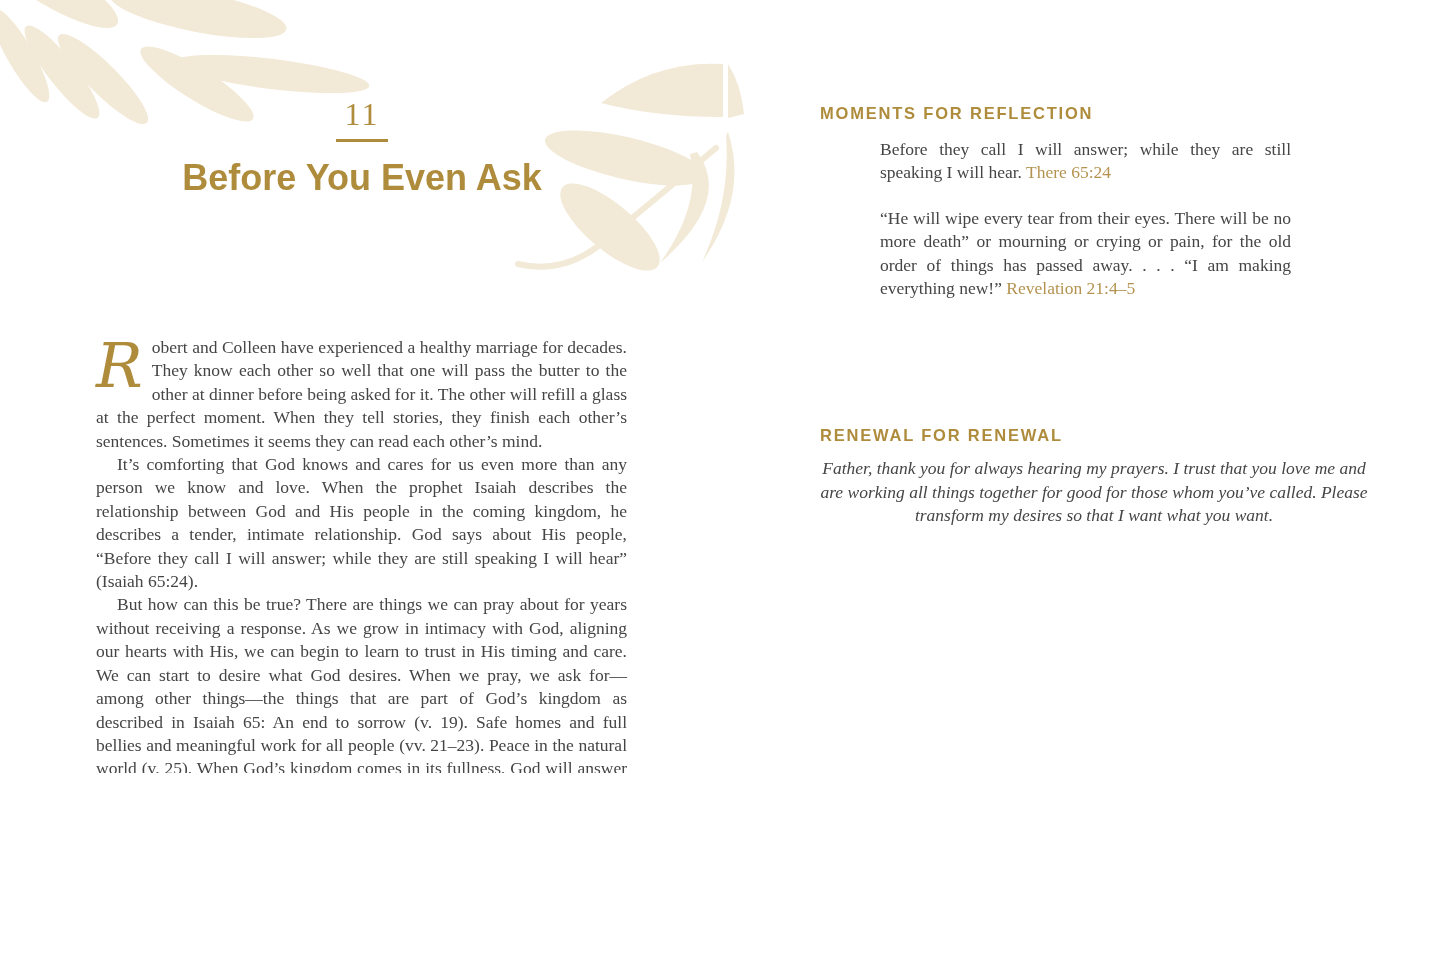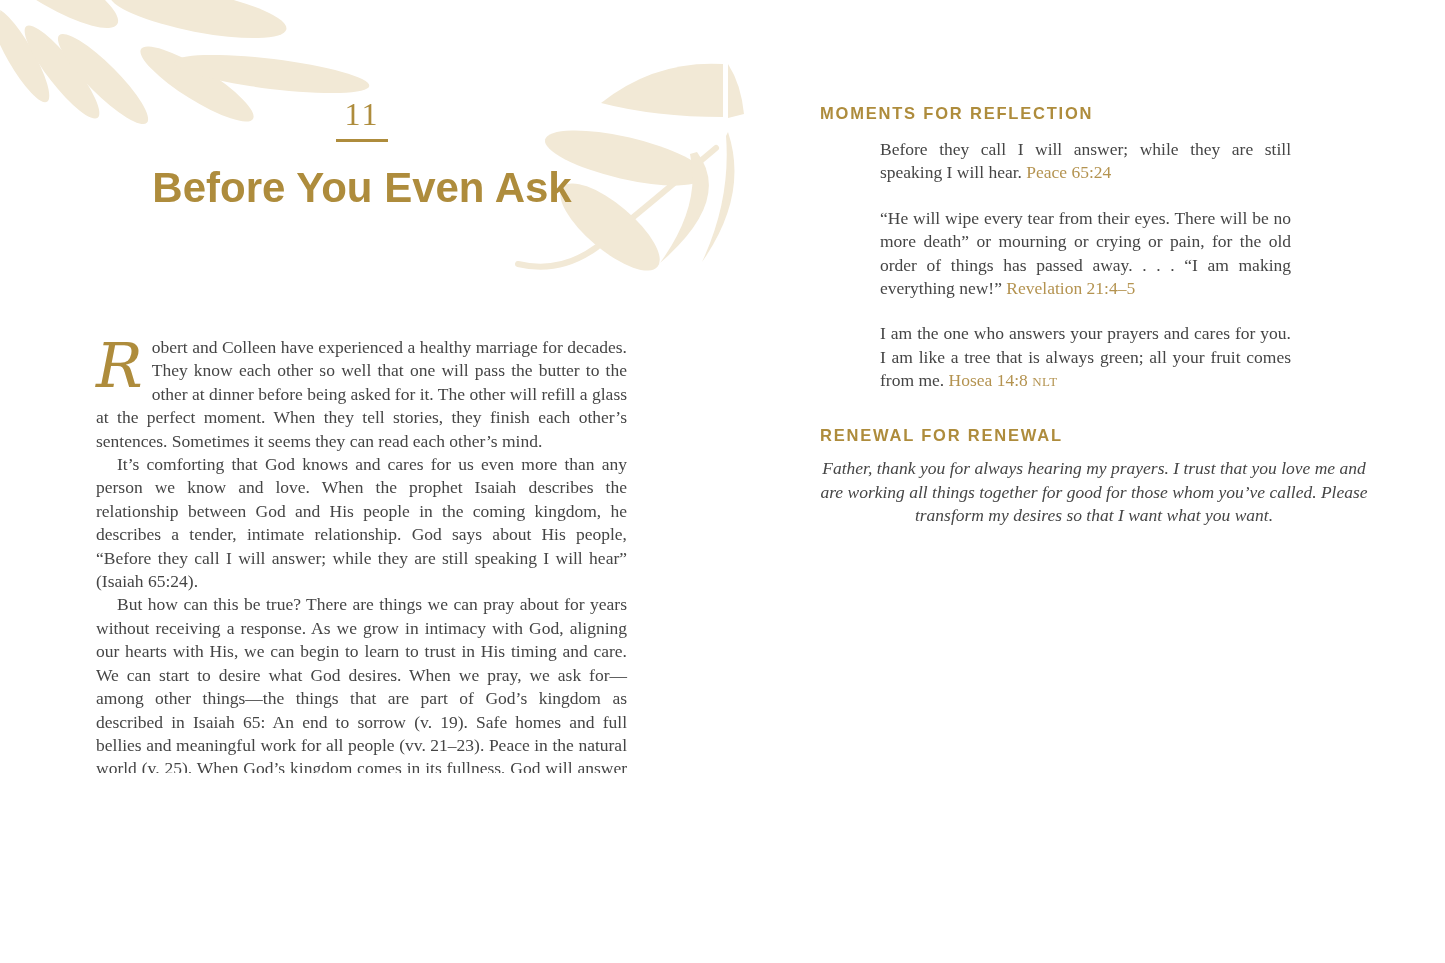--- a/index.html
+++ b/index.html
@@ -11,21 +11,21 @@
   }
   html,body{margin:0;padding:0;}
   body{width:1445px;height:963px;background:var(--background);}
   .spread{position:relative;width:1445px;height:773px;background:var(--background);overflow:hidden;border-radius:13px;}
   .decor{position:absolute;left:0;top:0;}
 
   
   .chapter-head{position:absolute;left:96px;top:98px;width:532px;text-align:center;}
   .chapter-number{font-family:"Liberation Serif",serif;font-size:32px;line-height:1;color:var(--accent);letter-spacing:2px;}
   .chapter-rule{width:52px;height:2.5px;background:var(--accent);margin:9px auto 0;}
-  .chapter-title{margin:25px 0 0;font-family:"Liberation Sans",sans-serif;font-weight:700;font-size:42px;line-height:1;color:var(--accent);}
+  .chapter-title{margin:18px 0 0;font-family:"Liberation Sans",sans-serif;font-weight:700;font-size:36px;line-height:1;color:var(--accent);}
   .chapter-subtitle{margin-top:16px;font-family:"Liberation Sans",sans-serif;font-style:italic;font-weight:600;font-size:20px;color:var(--accent);letter-spacing:0.4px;}
 
   .body-text{position:absolute;left:96px;top:336px;width:531px;font-family:"Liberation Serif",serif;
              font-size:17.5px;line-height:23.4px;color:var(--ink);text-align:justify;}
   .body-text p{margin:0;}
   .body-text p.indent{text-indent:21px;}
   .dropcap{float:left;font-family:"DejaVu Serif",serif;font-style:italic;font-size:62px;line-height:56px;
            height:68px;color:var(--accent);margin:2px 9px 0 0;}
 
   .page-number{position:absolute;top:860px;font-family:"Liberation Sans",sans-serif;font-size:17px;color:var(--accent-soft);text-align:center;}
@@ -88,32 +88,27 @@
     <p class="indent">But how can this be true? There are things we can pray about for years without receiving a response. As we grow in intimacy with God, aligning our hearts with His, we can begin to learn to trust in His timing and care. We can start to desire what God desires. When we pray, we ask for—among other things—the things that are part of God’s kingdom as described in Isaiah 65: An end to sorrow (v. 19). Safe homes and full bellies and meaningful work for all people (vv. 21–23). Peace in the natural world (v. 25). When God’s kingdom comes in its fullness, God will answer these prayers completely.</p>
   </section>
 
   <div class="page-number page-number-left">26</div>
 
   <h2 class="section-heading reflection-heading">MOMENTS FOR REFLECTION</h2>
 
   <section class="quotes">
     <blockquote class="quote">
       <span>Before they call I will answer; while they are still speaking I will hear.</span>
-      <span class="ref">Peace 65:24</span>
+      <span class="ref">There 65:24</span>
       <span class="ref translation"></span>
     </blockquote>
     <blockquote class="quote">
       <span>“He will wipe every tear from their eyes. There will be no more death” or mourning or crying or pain, for the old order of things has passed away. . . . “I am making everything new!”</span>
       <span class="ref">Revelation 21:4–5</span>
       <span class="ref translation"></span>
-    </blockquote>
-    <blockquote class="quote">
-      <span>I am the one who answers your prayers and cares for you. I am like a tree that is always green; all your fruit comes from me.</span>
-      <span class="ref">Hosea 14:8</span>
-      <span class="ref translation">NLT</span>
     </blockquote>
   </section>
 
   <h2 class="section-heading renewal-heading">RENEWAL FOR RENEWAL</h2>
 
   <p class="prayer">Father, thank you for always hearing my prayers. I trust that you love me and are working all things together for good for those whom you’ve called. Please transform my desires so that I want what you want.</p>
 
   <div class="page-number page-number-right">27</div>
 
 </div>

